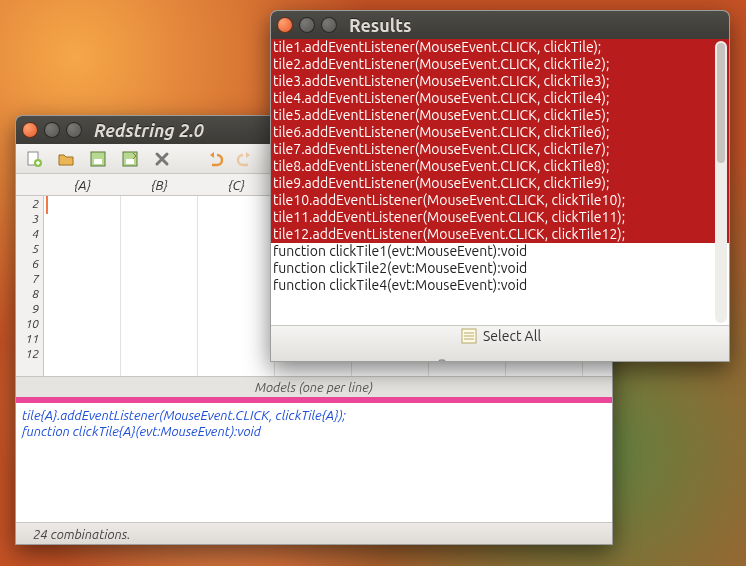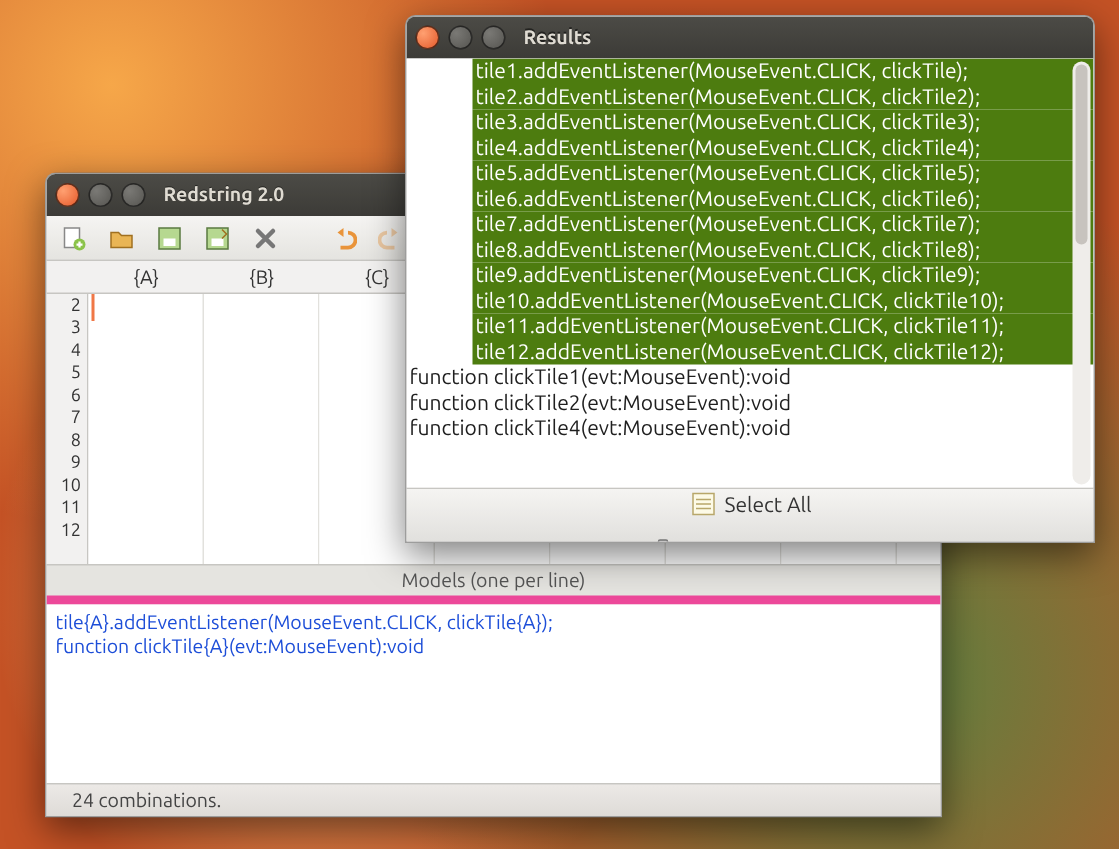--- a/index.html
+++ b/index.html
@@ -35,39 +35,39 @@
     overflow: hidden;
   }
   .titlebar {
     height: 28px;
     background: linear-gradient(#4c4b46, #3c3b37);
     color: #dfdbd2;
     display: flex;
     align-items: center;
     padding: 0 6px;
     font-weight: bold;
-    font-size: 13px;
+    font-size: 18px;
     text-shadow: 0 -1px 0 rgba(0,0,0,.5);
     gap: 6px;
   }
   .titlebar .wbtn {
     width: 16px; height: 16px;
     border-radius: 50%;
     border: 1px solid rgba(0,0,0,.6);
     display: inline-block;
   }
   .wbtn.close { background: radial-gradient(circle at 30% 30%, #ffa071, #e55a2b); }
   .wbtn.min   { background: radial-gradient(circle at 30% 30%, #7a7975, #565551); }
   .wbtn.max   { background: radial-gradient(circle at 30% 30%, #7a7975, #565551); }
   .titlebar .title { margin-left: 6px; }
 
   
   #main-window {
-    left: 30px; top: 115px;
-    width: 598px; height: 430px;
+    left: 15px; top: 115px;
+    width: 598px; height: 430px; font-style: italic;
   }
   .toolbar {
     height: 30px;
     background: linear-gradient(#f5f4f2, #e5e4e0);
     border-bottom: 1px solid #c7c6c2;
     display: flex;
     align-items: center;
     gap: 12px;
     padding: 0 8px;
   }
@@ -164,23 +164,22 @@
     font-size: 14px;
     line-height: 17px;
     color: #202020;
   }
   .results-lines { padding: 0; }
   .res-line {
     white-space: pre;
     padding: 0 2px;
   }
   .res-line.selected {
-    background: #4d7c0f;
+    background: #b91c1c;
     color: #fff;
-    margin-left: 44px;
   }
   .scrollbar {
     position:absolute; right:2px; top:2px; bottom:2px; width:12px;
     background:#efedea; border-radius:6px;
   }
   .scrollbar .thumb {
     position:absolute; left:2px; right:2px; top:2px; height:120px;
     background:#c7c3be; border-radius:5px;
   }
 

